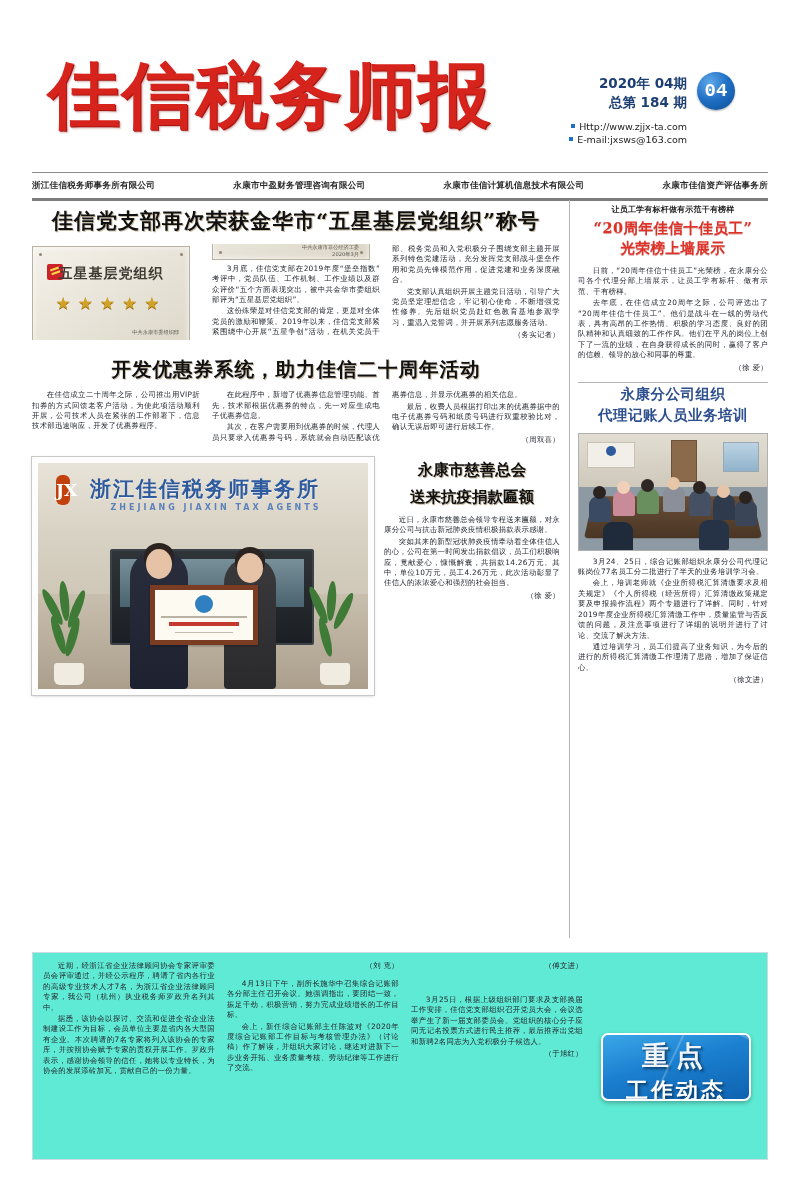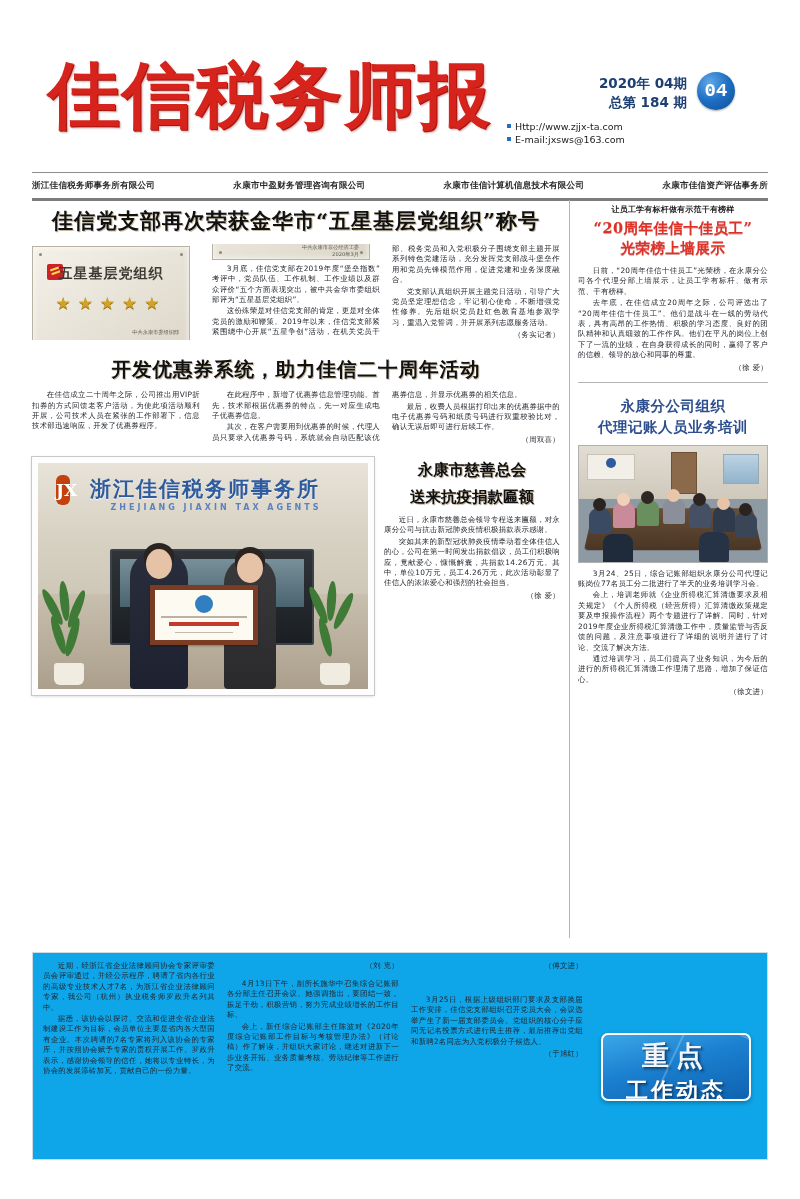--- a/index.html
+++ b/index.html
@@ -32,20 +32,21 @@
     width:38px;height:38px;border-radius:50%;
     background:radial-gradient(circle at 34% 28%,#5fa8e8 0%,#1f6fc4 48%,#0d4d95 100%);
     color:#fff;font-size:19px;font-weight:bold;line-height:38px;text-align:center;
     box-shadow:0 1px 2px rgba(0,0,0,.35);
     font-family:Liberation Mono, monospace;
   }
   .mast-links{position:absolute;right:62px;top:108px;text-align:left;width:180px;}
   .mast-link{
     font-size:9.5px;color:#222;line-height:13px;white-space:nowrap;
     font-family:"DejaVu Sans","Liberation Sans",sans-serif;
+    text-align:right;
   }
   .mast-link::before{content:"";display:inline-block;width:4px;height:4px;background:#1f6fc4;margin-right:4px;vertical-align:2px;}
 
   .rule-wrap{position:absolute;left:32px;top:160px;width:736px;}
   .rule-thin{height:1px;background:#8d8d8d;}
   .companies{
     position:absolute;left:32px;top:168px;width:736px;
     display:flex;justify-content:space-between;align-items:center;
     font-size:8.6px;font-weight:bold;color:#2a2a2a;letter-spacing:.2px;
     white-space:nowrap;
@@ -166,21 +167,21 @@
   .tp-board .lg{position:absolute;left:50%;top:3px;margin-left:-5px;width:10px;height:10px;border-radius:50%;background:#2e5a9e;}
   .tp-door{position:absolute;left:92px;top:6px;width:24px;height:40px;background:#8a6a4a;border:1px solid #6d5237;}
   .tp-win{position:absolute;right:8px;top:8px;width:34px;height:28px;background:linear-gradient(180deg,#bcd3e3 0%,#91b3cb 100%);border:1px solid #9aa8b4;}
   .tp-table{position:absolute;left:10px;top:60px;width:168px;height:44px;background:linear-gradient(180deg,#6a4f38 0%,#4a3625 100%);border-radius:4px;transform:perspective(120px) rotateX(18deg);}
   .tp-head{position:absolute;width:13px;height:13px;border-radius:50%;}
   .tp-body{position:absolute;width:22px;height:26px;border-radius:9px 9px 2px 2px;}
 
   
   .bottom{
     position:absolute;left:32px;top:952px;width:736px;height:208px;
-    background:#0ea5e9;border:1px solid #cfdbe4;box-sizing:border-box;
+    background:#5eead4;border:1px solid #cfdbe4;box-sizing:border-box;
   }
   .bottom-cols{position:absolute;left:10px;top:8px;width:540px;height:192px;column-count:3;column-gap:12px;}
   .bottom-right{position:absolute;left:560px;top:8px;width:166px;height:192px;}
   .logo-box{
     position:absolute;left:8px;top:72px;width:150px;height:68px;
     background:linear-gradient(165deg,#3ba7e8 0%,#1b7fd0 45%,#0f63b0 100%);
     border:2px solid #ffffff;border-radius:7px;box-sizing:border-box;
     box-shadow:0 2px 4px rgba(0,0,0,.28);overflow:hidden;
   }
   .logo-box::after{
@@ -332,21 +333,21 @@
         <div class="sb-title-red">光荣榜上墙展示</div>
         <div style="margin-top:8px">
           <p class="txt">日前，“20周年佳信十佳员工”光荣榜，在永康分公司各个代理分部上墙展示，让员工学有标杆、做有示范、干有榜样。</p>
           <p class="txt">去年底，在佳信成立20周年之际，公司评选出了“20周年佳信十佳员工”。他们是战斗在一线的劳动代表，具有高昂的工作热情、积极的学习态度、良好的团队精神和认真细致的工作作风。他们在平凡的岗位上创下了一流的业绩，在自身获得成长的同时，赢得了客户的信赖、领导的放心和同事的尊重。</p>
           <p class="byline">（徐 爱）</p>
         </div>
       </div>
 
       <div class="sb-hr"></div>
 
-      <div style="margin-top:12px">
+      <div style="">
         <div class="sb-title-blue">永康分公司组织</div>
         <div class="sb-title-blue">代理记账人员业务培训</div>
 
         <div class="trainphoto" style="margin-top:8px">
           <div class="tp-wall"></div>
           <div class="tp-board">
               <span class="lg"></span>
             </div>
           <div class="tp-door"></div>
           <div class="tp-win"></div>

